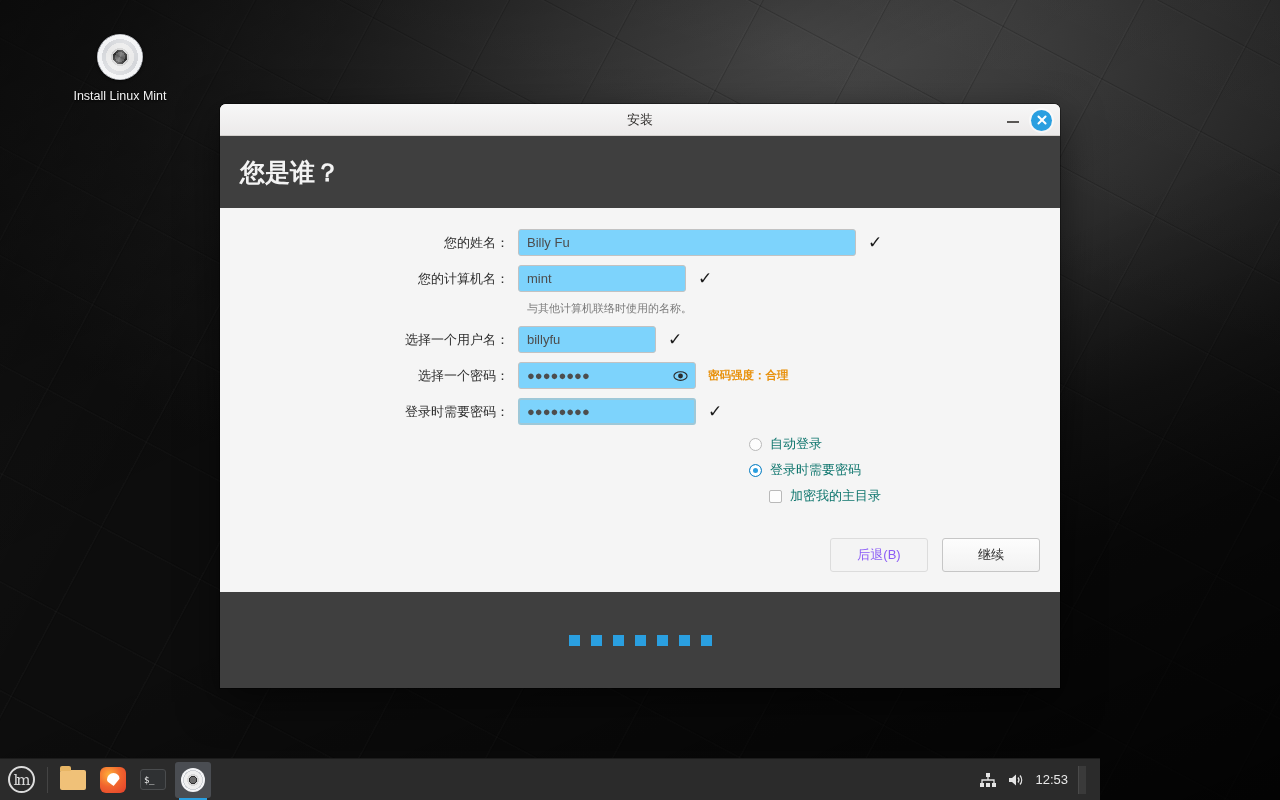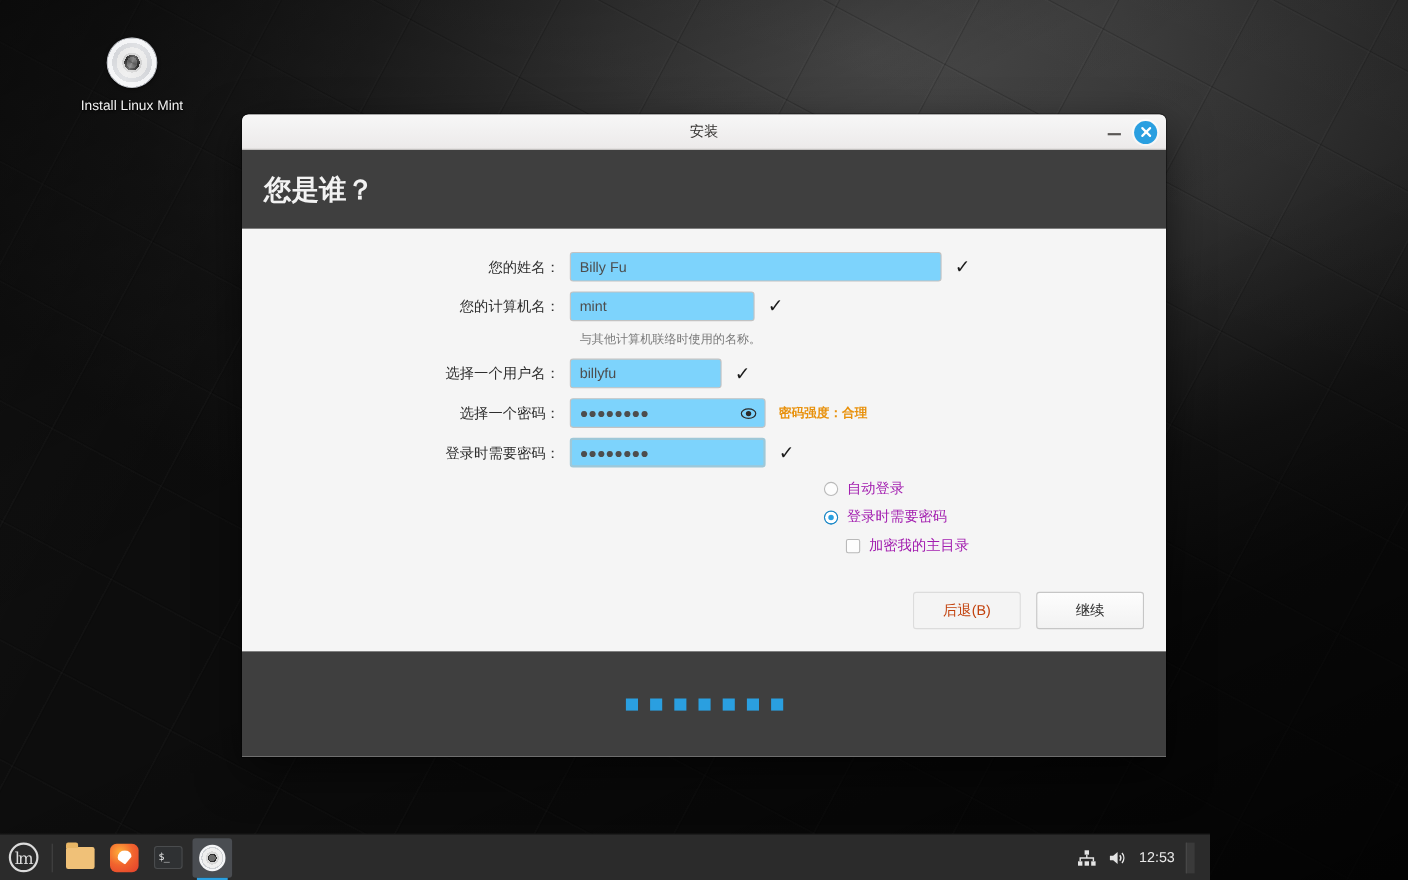--- a/index.html
+++ b/index.html
@@ -153,36 +153,36 @@
   }
   .radio.selected {
     background: #2a9fe0; border-color: #1e87c4;
     box-shadow: inset 0 0 0 3px #fff, inset 0 0 0 5px #2a9fe0;
   }
   .checkbox {
     width: 13px; height: 13px; border: 1px solid #b9b9b9;
     background: #fdfdfd; border-radius: 2px;
     margin-right: 8px; flex: none; cursor: pointer;
   }
-  .opt-label { font-size: 13px; color: #a21caf; }
+  .opt-label { font-size: 13px; color: #0f766e; }
   #encrypt-row { padding-left: 20px; }
 
   
   #dialog-buttons {
     position: absolute; right: 20px; bottom: 20px;
     display: flex; gap: 14px;
   }
   .dlg-btn {
     width: 98px; height: 34px; border-radius: 3px;
     border: 1px solid #c6c6c6;
     background: linear-gradient(#fdfdfd, #f2f2f2);
     font-size: 13px; color: #2e2e2e; cursor: pointer;
     display: flex; align-items: center; justify-content: center;
   }
-  .dlg-btn.disabled { color: #c2410c; border-color: #dcdcdc; background: #f4f4f4; cursor: default; }
+  .dlg-btn.disabled { color: #8b5cf6; border-color: #dcdcdc; background: #f4f4f4; cursor: default; }
 
   
   #dialog-footer {
     height: 96px; background: #3f3f3f;
     display: flex; align-items: center; justify-content: center; gap: 11px;
   }
   .dot { width: 11px; height: 11px; background: #2a9fe0; }
 
   
   #taskbar {

